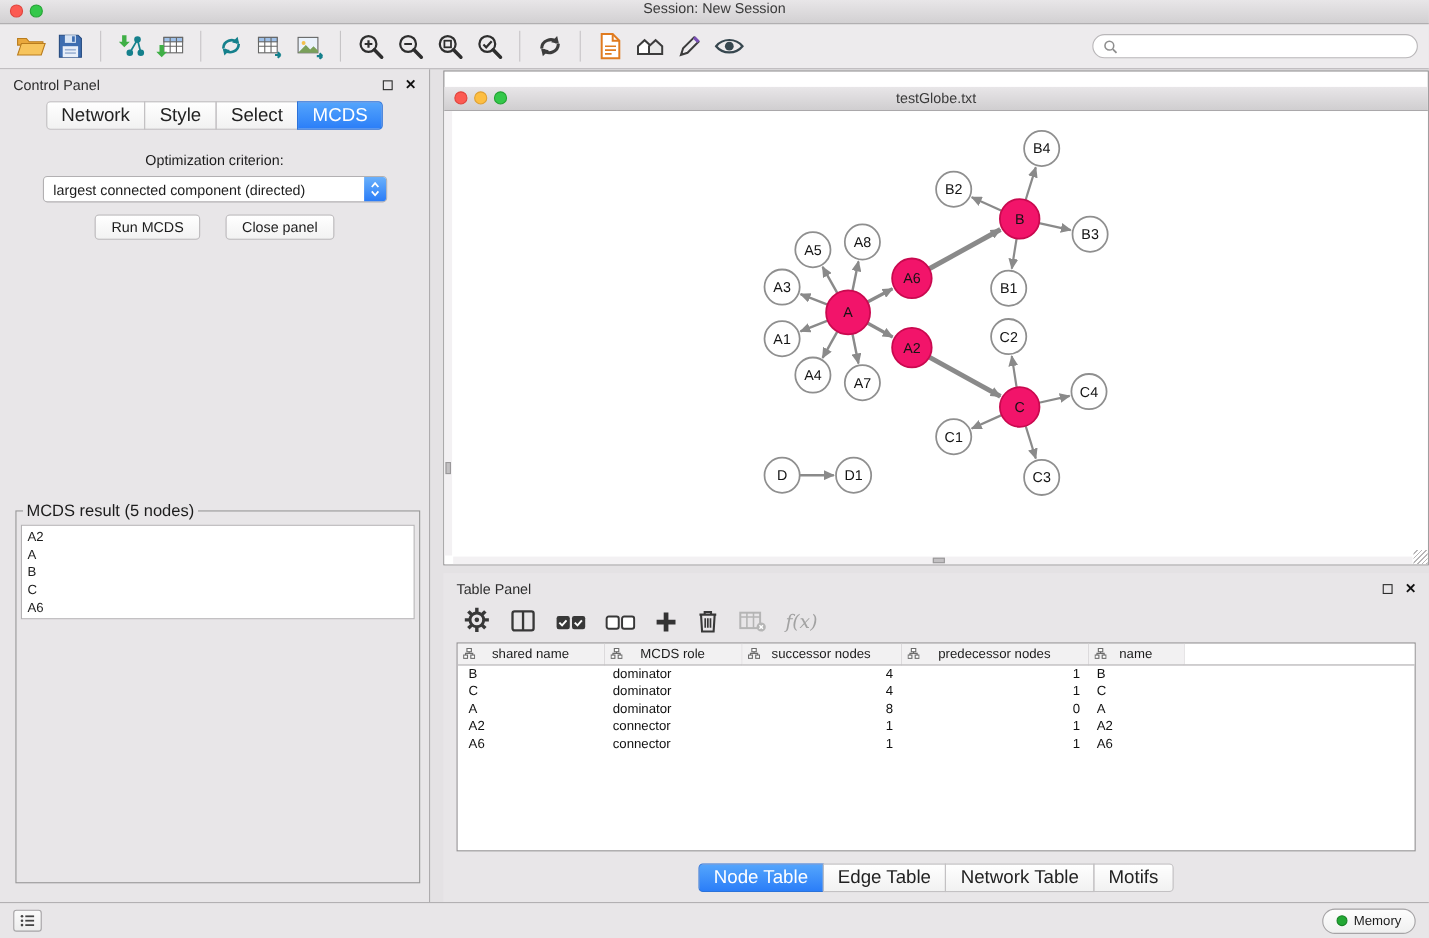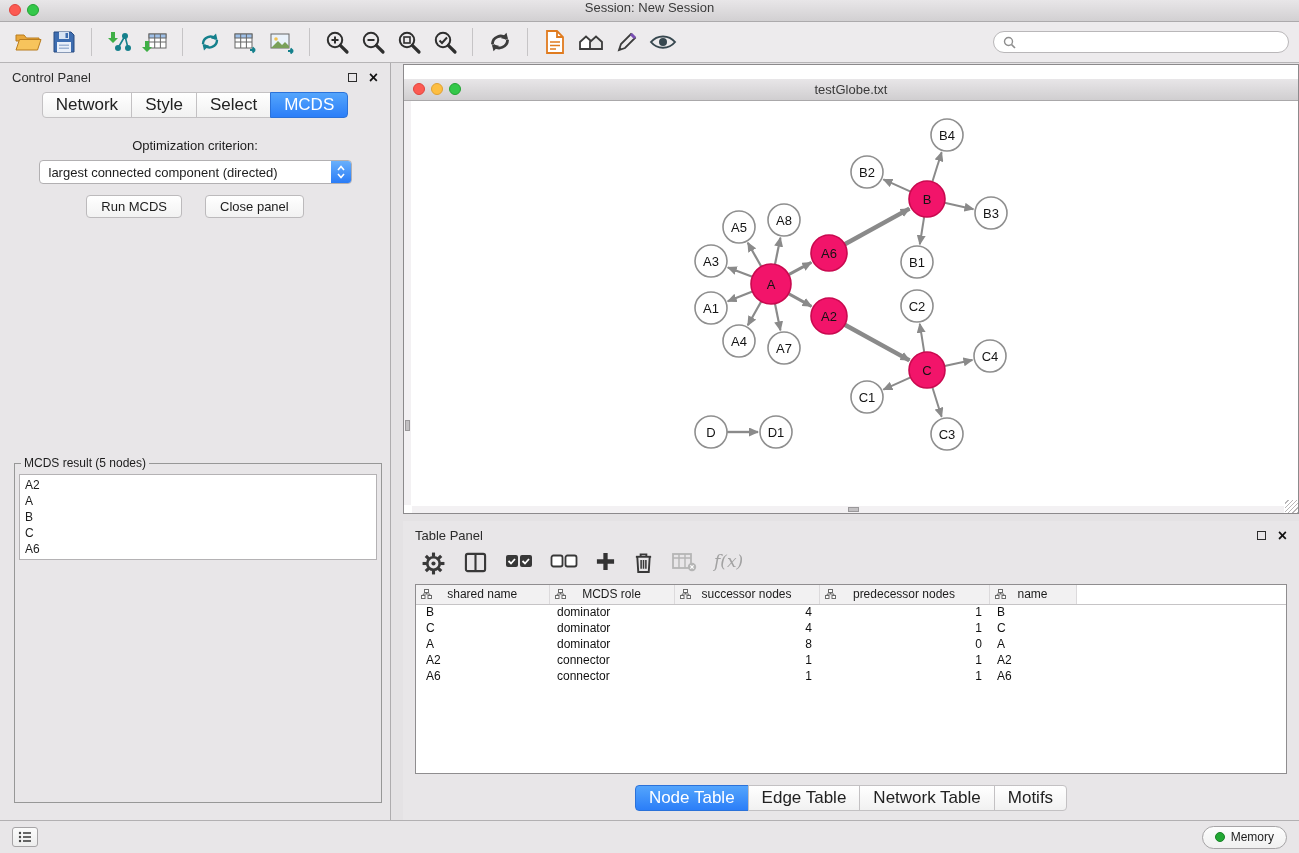--- a/index.html
+++ b/index.html
@@ -37,39 +37,39 @@
 .seg-btn:first-child{border-radius:4px 0 0 4px;margin-left:0;}
 .seg-btn:last-child{border-radius:0 4px 4px 0;}
 .seg-btn.active{background:linear-gradient(#54a5fc,#2b7ef8);border-color:#2b72d9;color:#fff;}
 .opt-label{text-align:center;margin-top:20px;font-size:13px;}
 .dropdown{position:relative;margin:7px auto 0;width:313px;height:24px;background:#fff;border:1px solid #b2b0b2;border-radius:4px;display:flex;align-items:center;}
 .dd-text{flex:1;padding:0 9px 0 9px;font-size:13px;white-space:nowrap;overflow:hidden;}
 .dd-stepper{position:absolute;right:0;top:0;width:20px;height:22px;background:linear-gradient(#69b0fb,#2a7cf7);border-radius:0 3px 3px 0;display:flex;align-items:center;justify-content:center;}
 .btn-row{display:flex;justify-content:center;gap:23px;margin-top:11px;}
 .btn{font-family:inherit;font-size:13px;color:#1c1c1c;background:linear-gradient(#fff,#f2f2f2);border:1px solid #bcbabc;border-radius:4px;padding:3px 14px;height:23px;}
 .result-box{margin:auto 8px 17px 14px;height:347px;border:1px solid #979797;padding:4px;}
-.result-box legend{font-size:12px;padding:0 3px;margin-left:2px;}
+.result-box legend{font-size:15px;padding:0 3px;margin-left:2px;}
 .result-list{background:#fff;border:1px solid #b4b2b4;height:100%;overflow:hidden;padding:2px 0;}
 .result-item{font-size:12px;line-height:16px;padding:0 5px;}
 
 
 .net-window{height:450px;border:1px solid #8c8a8c;background:#fff;display:flex;flex-direction:column;}
 .net-titlebar{flex:0 0 22px;background:linear-gradient(#e8e6e8,#d0ced0);border-bottom:1px solid #aaa8aa;position:relative;display:flex;align-items:center;justify-content:center;margin-top:14px;}
 .net-canvas{flex:1;position:relative;background:#fff;overflow:hidden;}
 .net-canvas svg.graph{position:absolute;left:0;top:0;}
 .node-label{font-family:"Liberation Sans",sans-serif;font-size:13px;fill:#141414;text-anchor:middle;}
 .v-scroll{position:absolute;left:0;top:0;bottom:8px;width:7px;background:#f3f1f3;}
 .v-scroll .thumb{position:absolute;top:79%;left:1px;width:5px;height:11px;background:#c2c0c2;border:1px solid #9a989a;}
 .h-scroll{position:absolute;left:8px;right:14px;bottom:0;height:7px;background:#f3f1f3;}
 .h-scroll .thumb{position:absolute;left:50%;top:1px;width:11px;height:5px;background:#c2c0c2;border:1px solid #9a989a;}
 .grip{position:absolute;right:0;bottom:0;width:13px;height:13px;background:repeating-linear-gradient(135deg,transparent 0 2px,#b8b6b8 2px 3px);}
 
 
 .table-panel{flex:1;margin-top:7px;background:#e8e6e8;display:flex;flex-direction:column;}
-.table-toolbar{display:flex;align-items:flex-start;gap:17px;padding:5px 18px 8px;}
+.table-toolbar{display:flex;align-items:flex-end;gap:17px;padding:5px 18px 8px;}
 .tt-btn{display:flex;align-items:center;justify-content:center;}
 .fx{font-family:"DejaVu Serif",serif;font-style:italic;font-size:17px;color:#a2a2a2;}
 .table-wrap{flex:1;margin:0 12px;background:#fff;border:1px solid #8f8d8f;overflow:hidden;}
 table.data-table{width:100%;border-collapse:collapse;table-layout:fixed;}
 .data-table th{position:relative;background:#f2f1f2;font-weight:400;font-size:12px;height:19px;border-right:1px solid #dcdadc;border-bottom:1px solid #c6c4c6;text-align:center;color:#1c1c1c;}
 .data-table th svg.hdr-ico{position:absolute;left:5px;top:4px;}
 .data-table th.filler{background:#fff;border-right:none;}
 .data-table td{font-size:12px;height:16px;padding:0 8px;color:#111;white-space:nowrap;}
 .data-table td:first-child{padding-left:10px;}
 .data-table td.num{text-align:right;padding-right:7px;}

